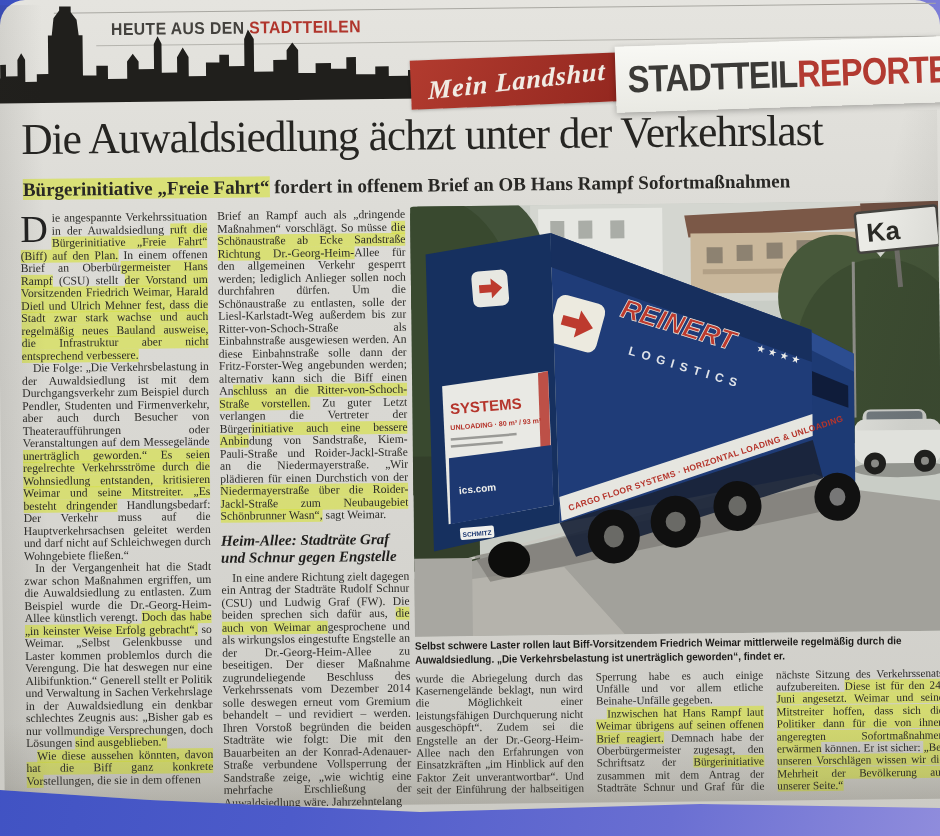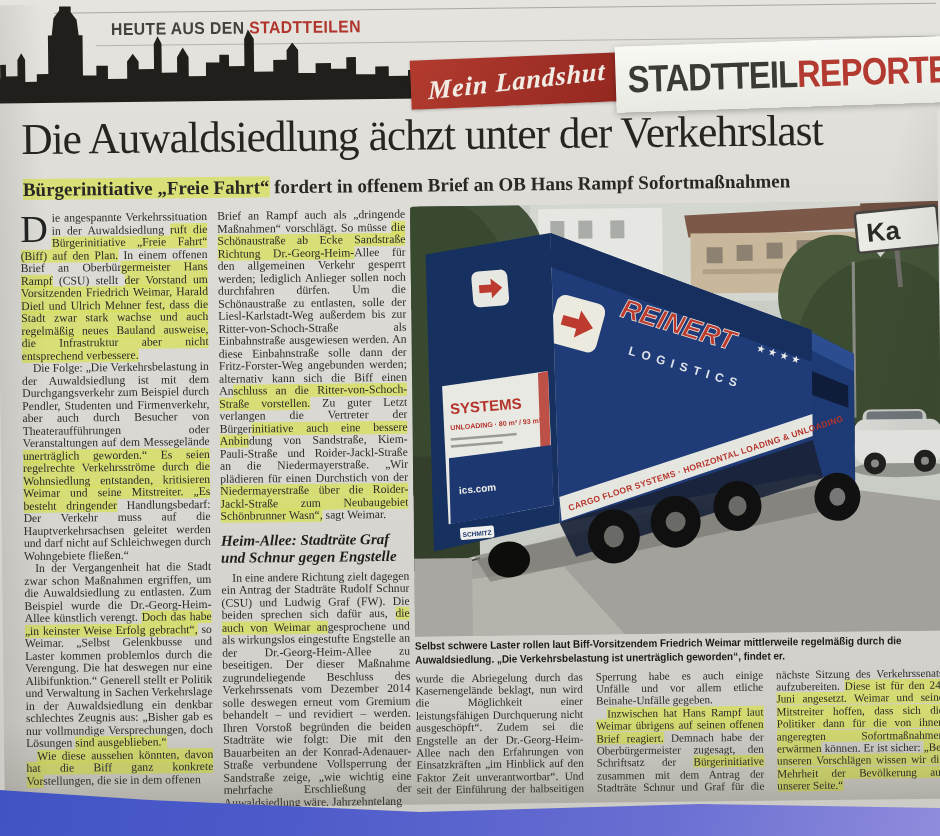--- a/index.html
+++ b/index.html
@@ -5,20 +5,21 @@
   html,body{margin:0;padding:0;}
   body{
     width:940px;height:836px;position:relative;overflow:hidden;
     background:linear-gradient(100deg,#3b4fc0 0%,#4d5bca 40%,#6a6fd2 75%,#8f8cdc 100%);
     font-family:"Liberation Serif",serif;
   }
   .paper{
     position:absolute;inset:0;
     background:linear-gradient(180deg,#e5e4df 0%,#dcdbd6 28%,#d7d6d1 62%,#cbcac4 100%);
     clip-path:polygon(0 0,940px 0,940px 808px,700px 804px,420px 812px,150px 800px,0 790px);
+    border-radius:25px;
   }
   .tilt{position:absolute;inset:0;transform:rotate(-0.65deg);transform-origin:50% 45%;}
   .abs{position:absolute;}
   .rule{background:#a9a8a2;height:1px;}
   .kicker{
     left:115px;top:16px;font:700 17px "Liberation Sans",sans-serif;letter-spacing:.4px;
     color:#44423e;transform:scaleX(.93);transform-origin:left top;white-space:nowrap;
   }
   .kicker .accent{color:#b0352c;}
   .redbox{

